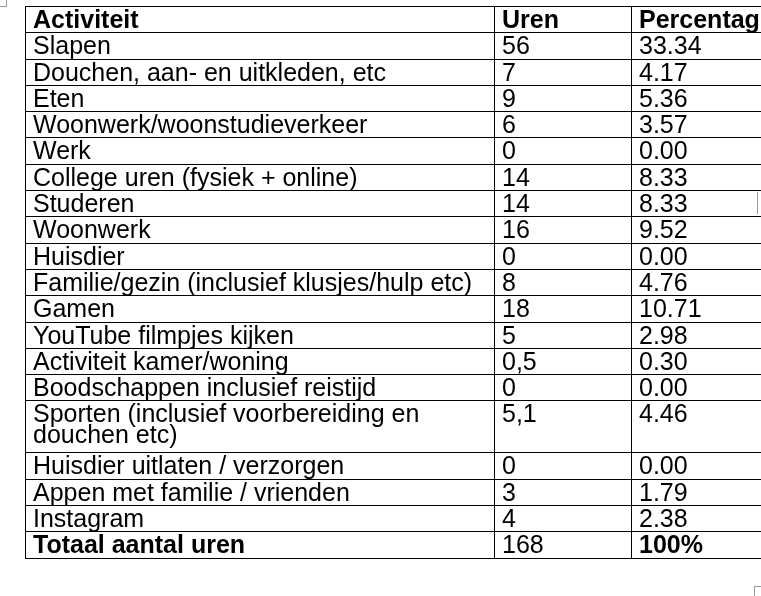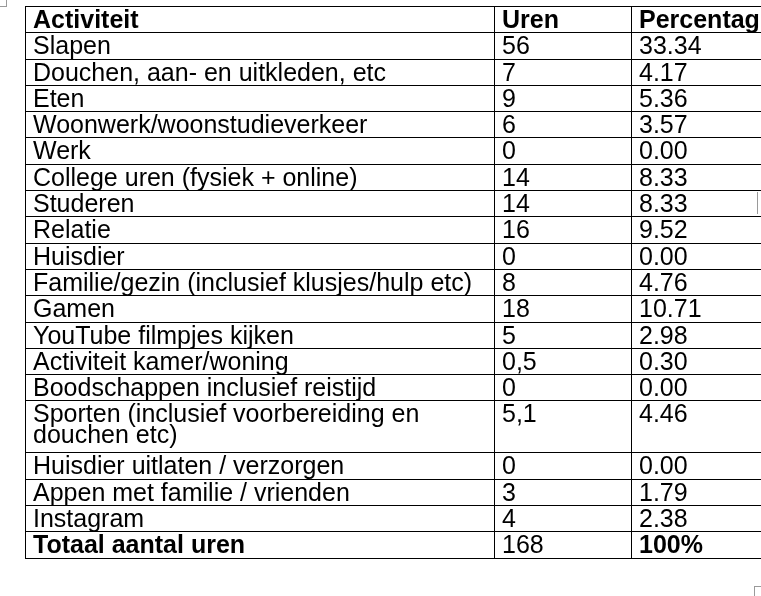--- a/index.html
+++ b/index.html
@@ -121,21 +121,21 @@
       <td>College uren (fysiek + online)</td>
       <td>14</td>
       <td>8.33</td>
     </tr>
     <tr>
       <td>Studeren</td>
       <td>14</td>
       <td>8.33</td>
     </tr>
     <tr>
-      <td>Relatie</td>
+      <td>Woonwerk</td>
       <td>16</td>
       <td>9.52</td>
     </tr>
     <tr>
       <td>Huisdier</td>
       <td>0</td>
       <td>0.00</td>
     </tr>
     <tr>
       <td>Familie/gezin (inclusief klusjes/hulp etc)</td>

